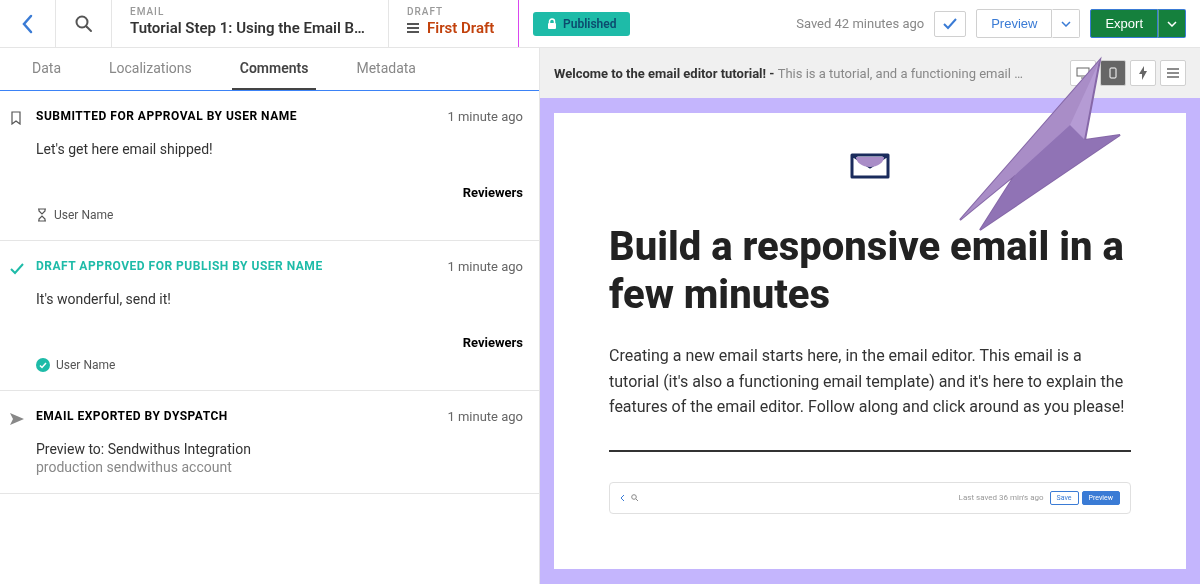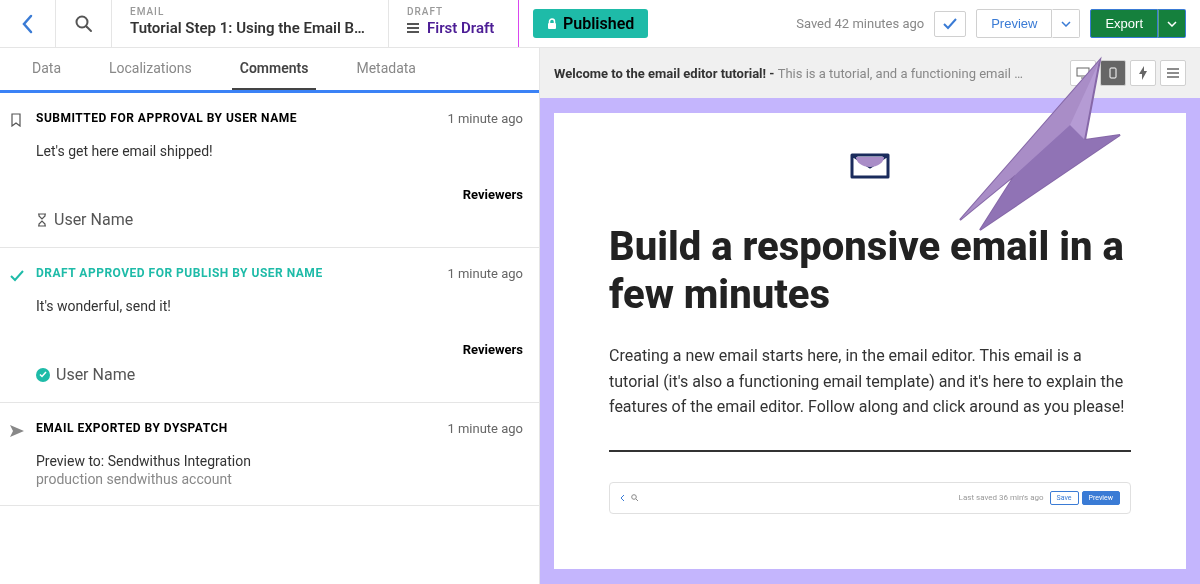--- a/index.html
+++ b/index.html
@@ -61,21 +61,21 @@
       flex: 0 0 130px;
       padding: 6px 18px;
       border-right: 1px solid #d946ef;
     }
     .draft-select {
       display: flex;
       align-items: center;
       margin-top: 2px;
       font-size: 15px;
       font-weight: 600;
-      color: #4c1d95;
+      color: #c2410c;
       gap: 8px;
     }
     .hamburger-icon {
       display: inline-flex;
       flex-direction: column;
       gap: 2px;
     }
     .hamburger-icon span {
       width: 12px;
       height: 2px;
@@ -83,22 +83,22 @@
     }
     .header-right {
       flex: 1;
       display: flex;
       align-items: center;
       padding: 0 14px;
       gap: 10px;
     }
     .published-badge {
       background: #1ebba8;
-      color: #000000;
-      font-size: 16px;
+      color: #0c4a6e;
+      font-size: 12px;
       font-weight: 600;
       padding: 5px 14px;
       border-radius: 3px;
       display: flex;
       align-items: center;
       gap: 6px;
     }
     .spacer {
       flex: 1;
     }
@@ -143,21 +143,21 @@
       display: flex;
       height: calc(584px - 48px);
     }
     .sidebar {
       width: 540px;
       border-right: 1px solid #e5e5e5;
       overflow-y: auto;
     }
     .tabs {
       display: flex;
-      border-bottom: 3px solid #3b82f6;
+      border-bottom: 1px solid #3b82f6;
       padding: 0 24px;
       gap: 32px;
     }
     .tab {
       padding: 12px 8px;
       font-size: 14px;
       color: #888;
       cursor: pointer;
       border-bottom: 2px solid transparent;
     }
@@ -205,21 +205,21 @@
       font-size: 13px;
       font-weight: 700;
       text-align: right;
     }
     .reviewer-row {
       margin-left: 26px;
       margin-top: 8px;
       display: flex;
       align-items: center;
       gap: 6px;
-      font-size: 16px;
+      font-size: 12px;
       color: #555;
     }
     .preview-panel {
       flex: 1;
       display: flex;
       flex-direction: column;
       background: #c4b5fd;
     }
     .preview-toolbar {
       display: flex;

